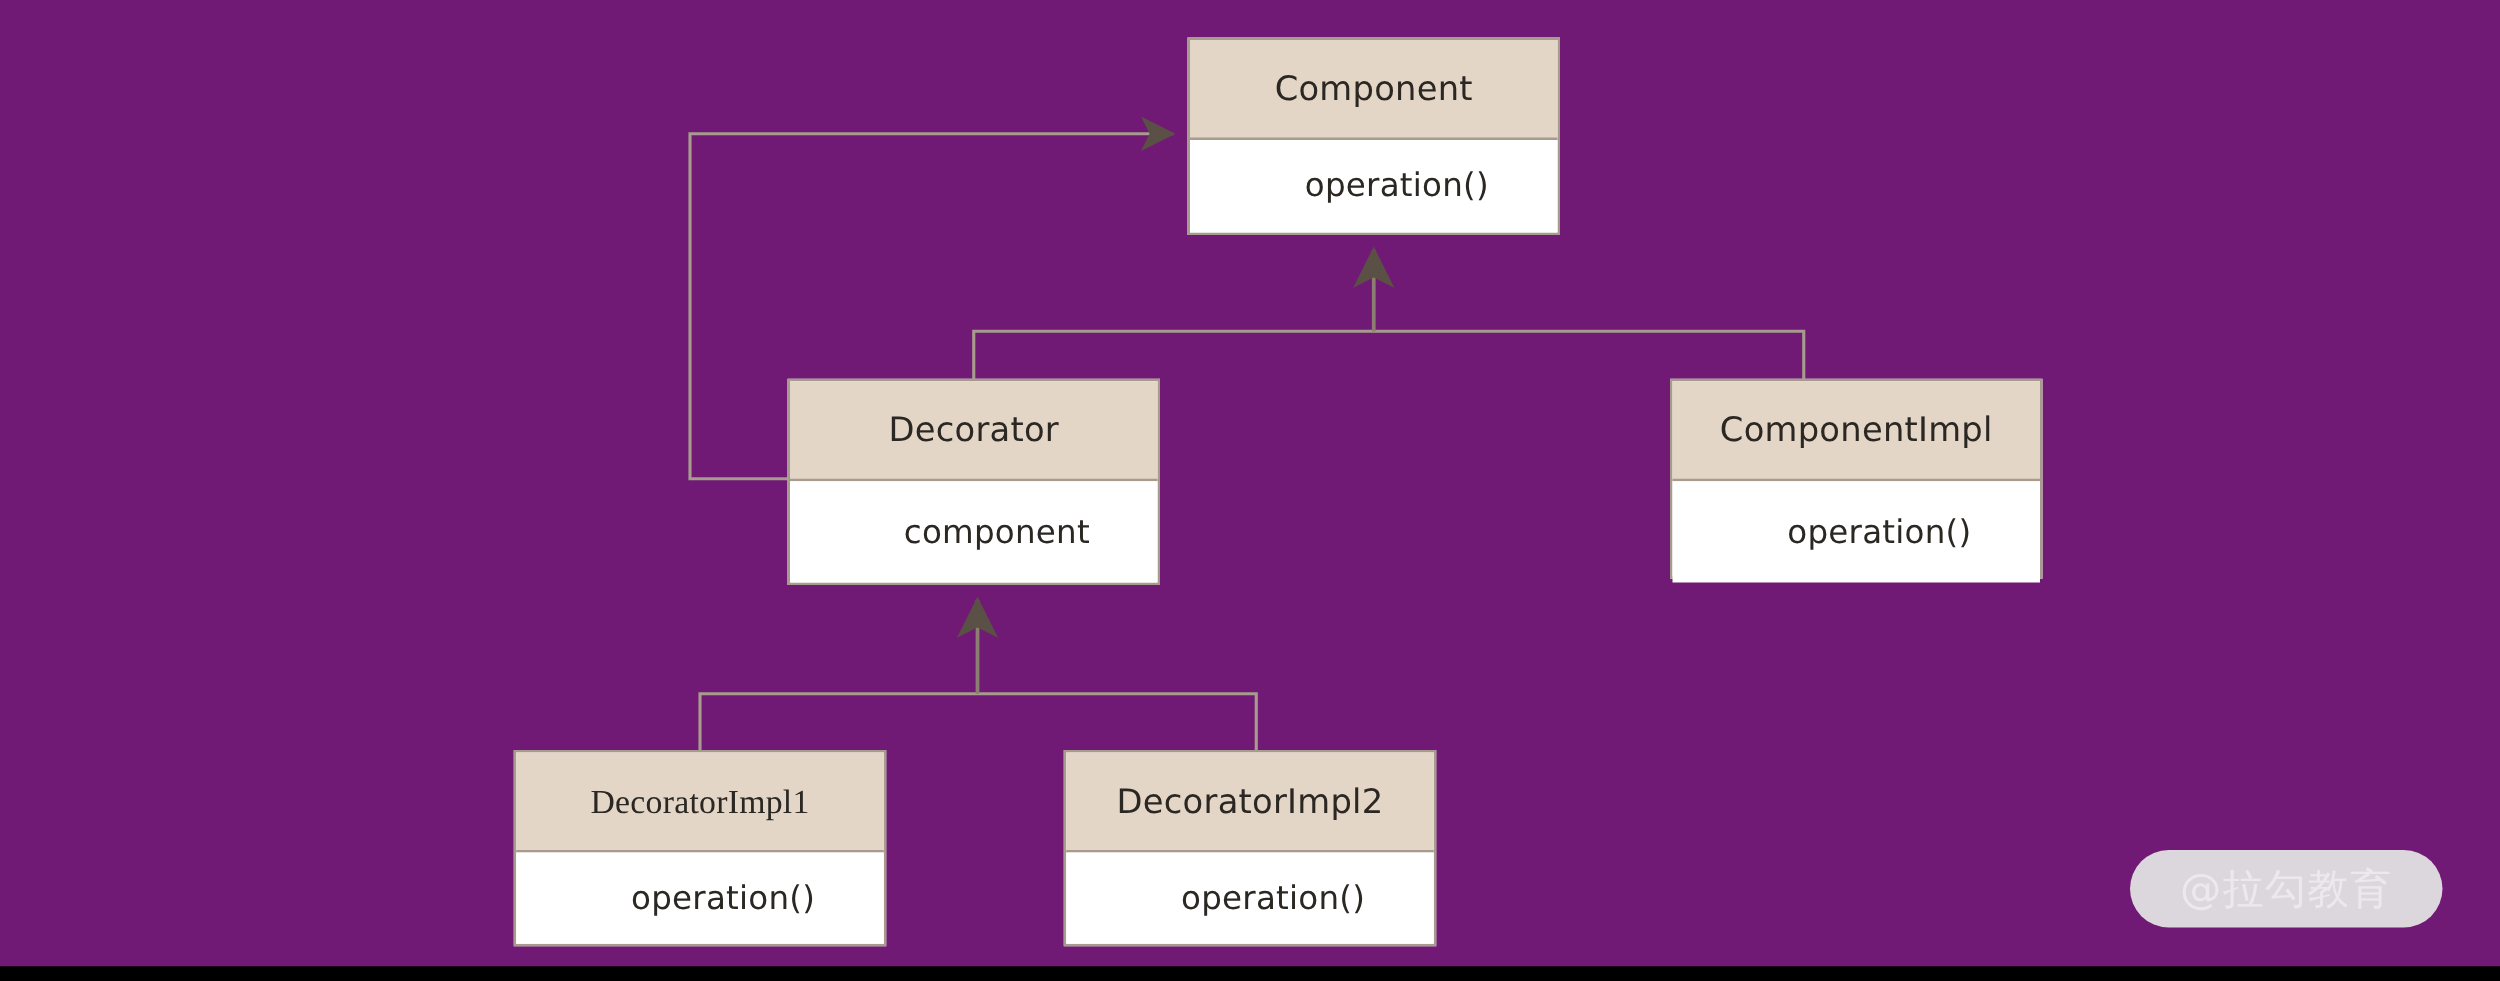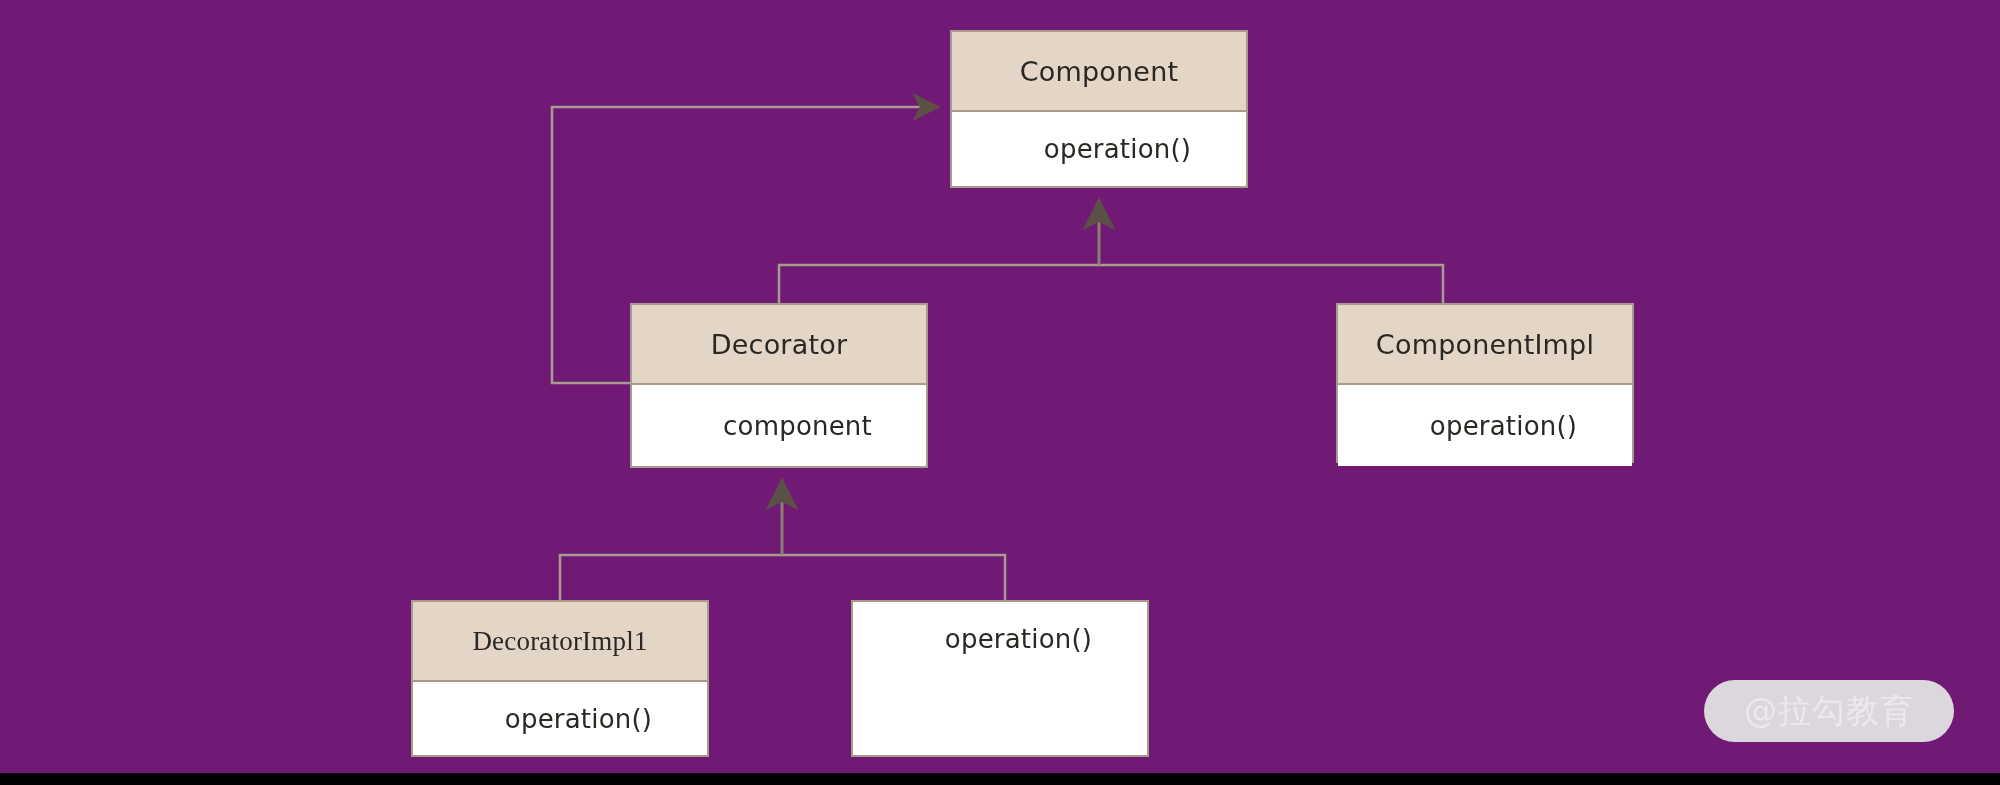--- a/index.html
+++ b/index.html
@@ -119,20 +119,21 @@
     <div class="uml-header" style="height:80px;">ComponentImpl</div>
     <div class="uml-body" style="height:81px;">operation()</div>
   </div>
 
   <div class="uml-class" style="left:411px; top:600px; width:298px; height:157px;">
     <div class="uml-header" style="height:80px;font-family:Liberation Serif, serif;">DecoratorImpl1</div>
     <div class="uml-body" style="height:73px;">operation()</div>
   </div>
 
   <div class="uml-class" style="left:851px; top:600px; width:298px; height:157px;">
+    <div class="uml-header" style="height:80px;">DecoratorImpl2</div>
     <div class="uml-body" style="height:73px;">operation()</div>
   </div>
 
   <div class="watermark">
     <span>@拉勾教育</span>
   </div>
 
   <div class="bottom-bar"></div>
 
 </div>

